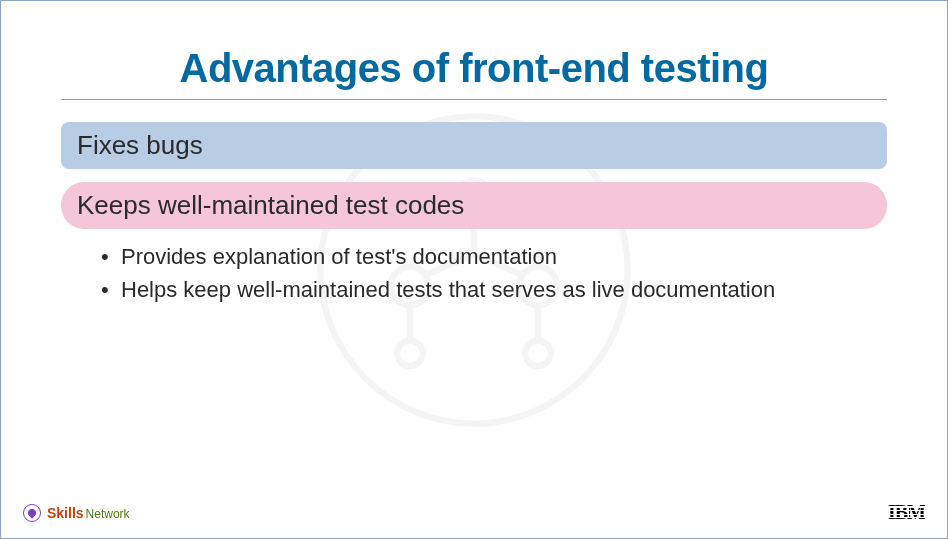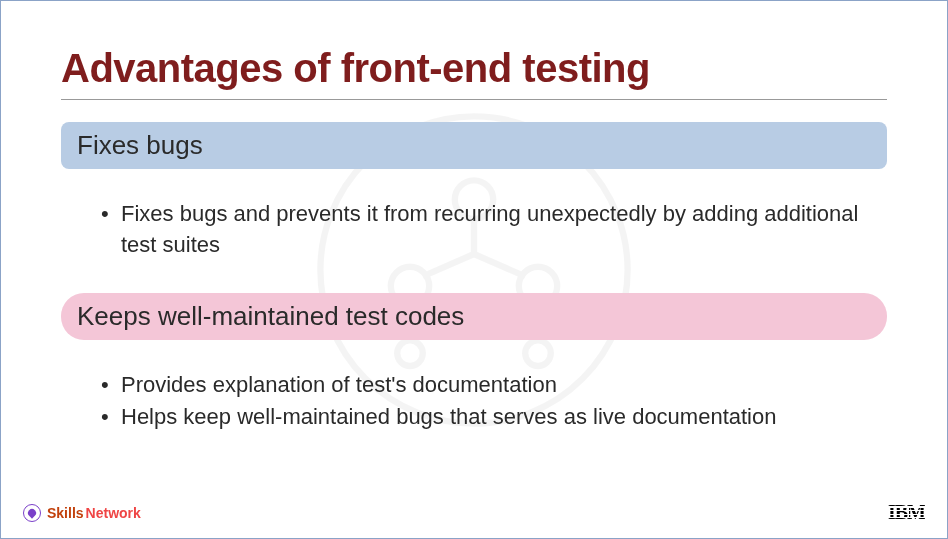--- a/index.html
+++ b/index.html
@@ -31,33 +31,34 @@
       height: 100%;
     }
     .content {
       padding: 45px 60px 0 60px;
       position: relative;
       z-index: 1;
     }
     .title {
       font-size: 40px;
       font-weight: 700;
-      color: #7f1d1d;
+      color: #0369a1;
       border-bottom: 1px solid #999;
       padding-bottom: 8px;
       margin-bottom: 22px;
       letter-spacing: -0.5px;
+      text-align: center;
     }
     .section-header {
       font-size: 26px;
       font-weight: 400;
       color: #2a2a2a;
       padding: 8px 16px;
       border-radius: 8px;
-      margin-bottom: 30px;
+      margin-bottom: 13px;
     }
     .section-header.blue {
       background: #b8cce4;
     }
     .section-header.pink {
       background: #f4c6d7;
       border-radius: 23px;
     }
     .bullets {
       list-style: none;
@@ -110,23 +111,23 @@
       background: #7a3fc9;
       border-radius: 50% 50% 50% 0;
       transform: rotate(-45deg);
     }
     .skills-text {
       font-size: 14px;
       font-weight: 700;
       color: #c2410c;
     }
     .network-text {
-      font-size: 14px;
-      font-weight: 700;
-      color: #ef4444;
+      font-size: 12px;
+      font-weight: 400;
+      color: #4d7c0f;
       margin-left: 2px;
     }
     .ibm-logo {
       font-family: Georgia, serif;
       font-weight: 900;
       font-size: 20px;
       letter-spacing: -1px;
       color: #000;
       position: relative;
     }
@@ -160,28 +161,25 @@
     <line x1="70" y1="61" x2="70" y2="72" stroke="#000" stroke-width="2"></line>
     <circle cx="30" cy="76" r="4" fill="none" stroke="#000" stroke-width="2"></circle>
     <circle cx="70" cy="76" r="4" fill="none" stroke="#000" stroke-width="2"></circle>
   </svg>
 </div>
 
 <div class="content">
   <h1 class="title">Advantages of front-end testing</h1>
 
   <div class="section-header blue">Fixes bugs</div>
-  <ul class="bullets">
-    <li>Fixes bugs and prevents it from recurring unexpectedly by adding additional test suites</li>
-  </ul>
 
   <div class="section-header pink">Keeps well-maintained test codes</div>
   <ul class="bullets">
     <li>Provides explanation of test's documentation</li>
-    <li>Helps keep well-maintained bugs that serves as live documentation</li>
+    <li>Helps keep well-maintained tests that serves as live documentation</li>
   </ul>
 </div>
 
 <div class="footer">
   <div class="skills-brand">
     <div class="skills-icon"></div>
     <div>
       <span class="skills-text">Skills</span><span class="network-text">Network</span>
     </div>
   </div>

